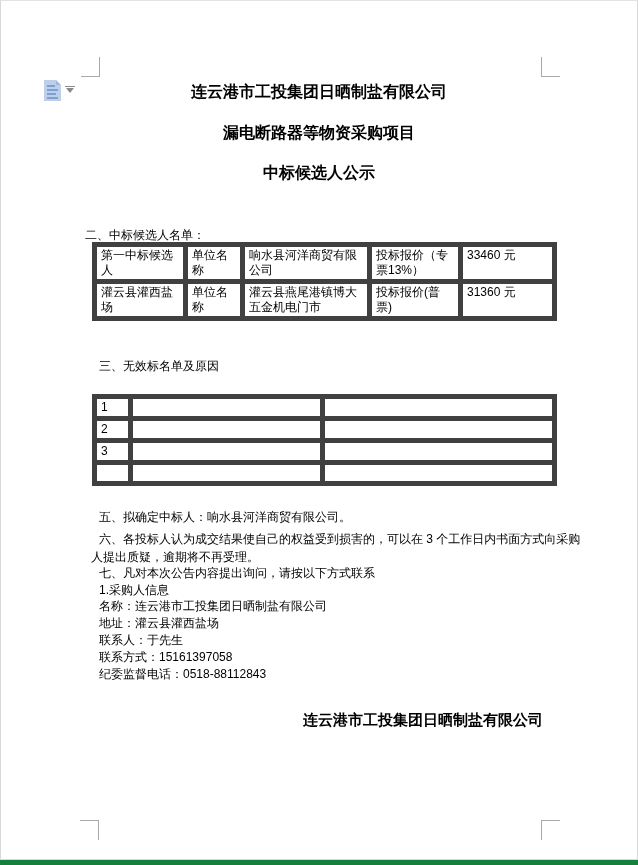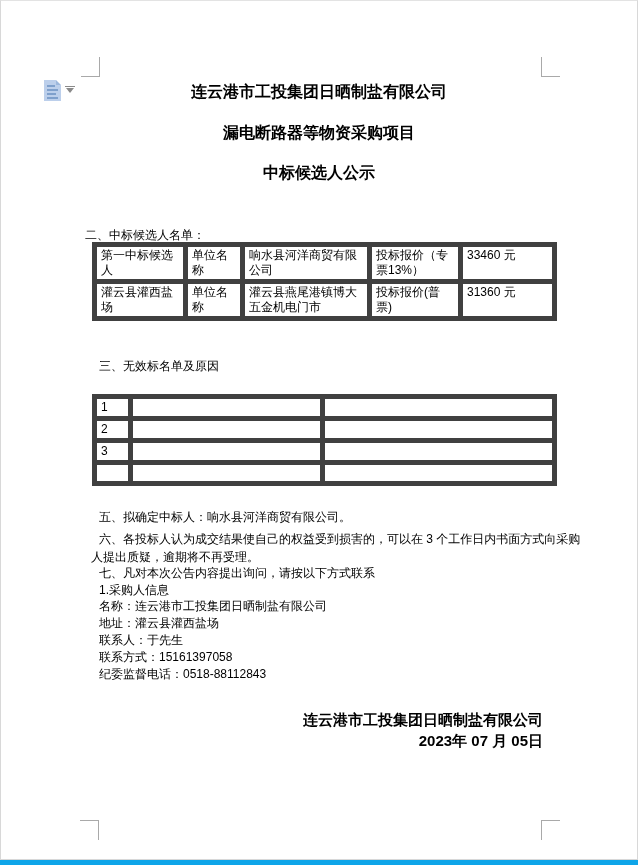--- a/index.html
+++ b/index.html
@@ -2,21 +2,21 @@
 <html><head>
 <meta charset="utf-8">
 <style>
   html,body{margin:0;padding:0;}
   body{
     font-family:"Liberation Sans","DejaVu Sans",sans-serif;
     background:#f2f1f0;
   }
   #screen{
     position:relative;width:638px;height:865px;overflow:hidden;
-    background:#0ea5e9;
+    background:#15803d;
   }
   .page{
     position:absolute;left:0;top:0;width:636px;height:858px;
     background:#ffffff;border:1px solid #d8d8d8;border-top-color:#e3e3e3;
   }
   .crop{position:absolute;width:18px;height:19px;}
   .crop.tl{left:81px;top:57px;border-right:1px solid #a9a9a9;border-bottom:1px solid #a9a9a9;}
   .crop.tr{left:541px;top:57px;border-left:1px solid #a9a9a9;border-bottom:1px solid #a9a9a9;}
   .crop.bl{left:80px;top:820px;border-right:1px solid #a9a9a9;border-top:1px solid #a9a9a9;}
   .crop.br{left:541px;top:820px;border-left:1px solid #a9a9a9;border-top:1px solid #a9a9a9;}
@@ -140,14 +140,13 @@
   <div class="b-line" style="left:91px;top:549px">人提出质疑，逾期将不再受理。</div>
 
   <div class="b-line" style="left:99px;top:582px">1.采购人信息</div>
   <div class="b-line" style="left:99px;top:598px">名称：连云港市工投集团日晒制盐有限公司</div>
   <div class="b-line" style="left:99px;top:615px">地址：灌云县灌西盐场</div>
   <div class="b-line" style="left:99px;top:632px">联系人：于先生</div>
   <div class="b-line" style="left:99px;top:649px">联系方式：15161397058</div>
   <div class="b-line" style="left:99px;top:666px">纪委监督电话：0518-88112843</div>
 
   <div class="sig" style="top:710px">连云港市工投集团日晒制盐有限公司</div>
-  <div class="sig" style="top:731px">2023年 07 月 05日</div>
 </div>
 
 </body></html>

